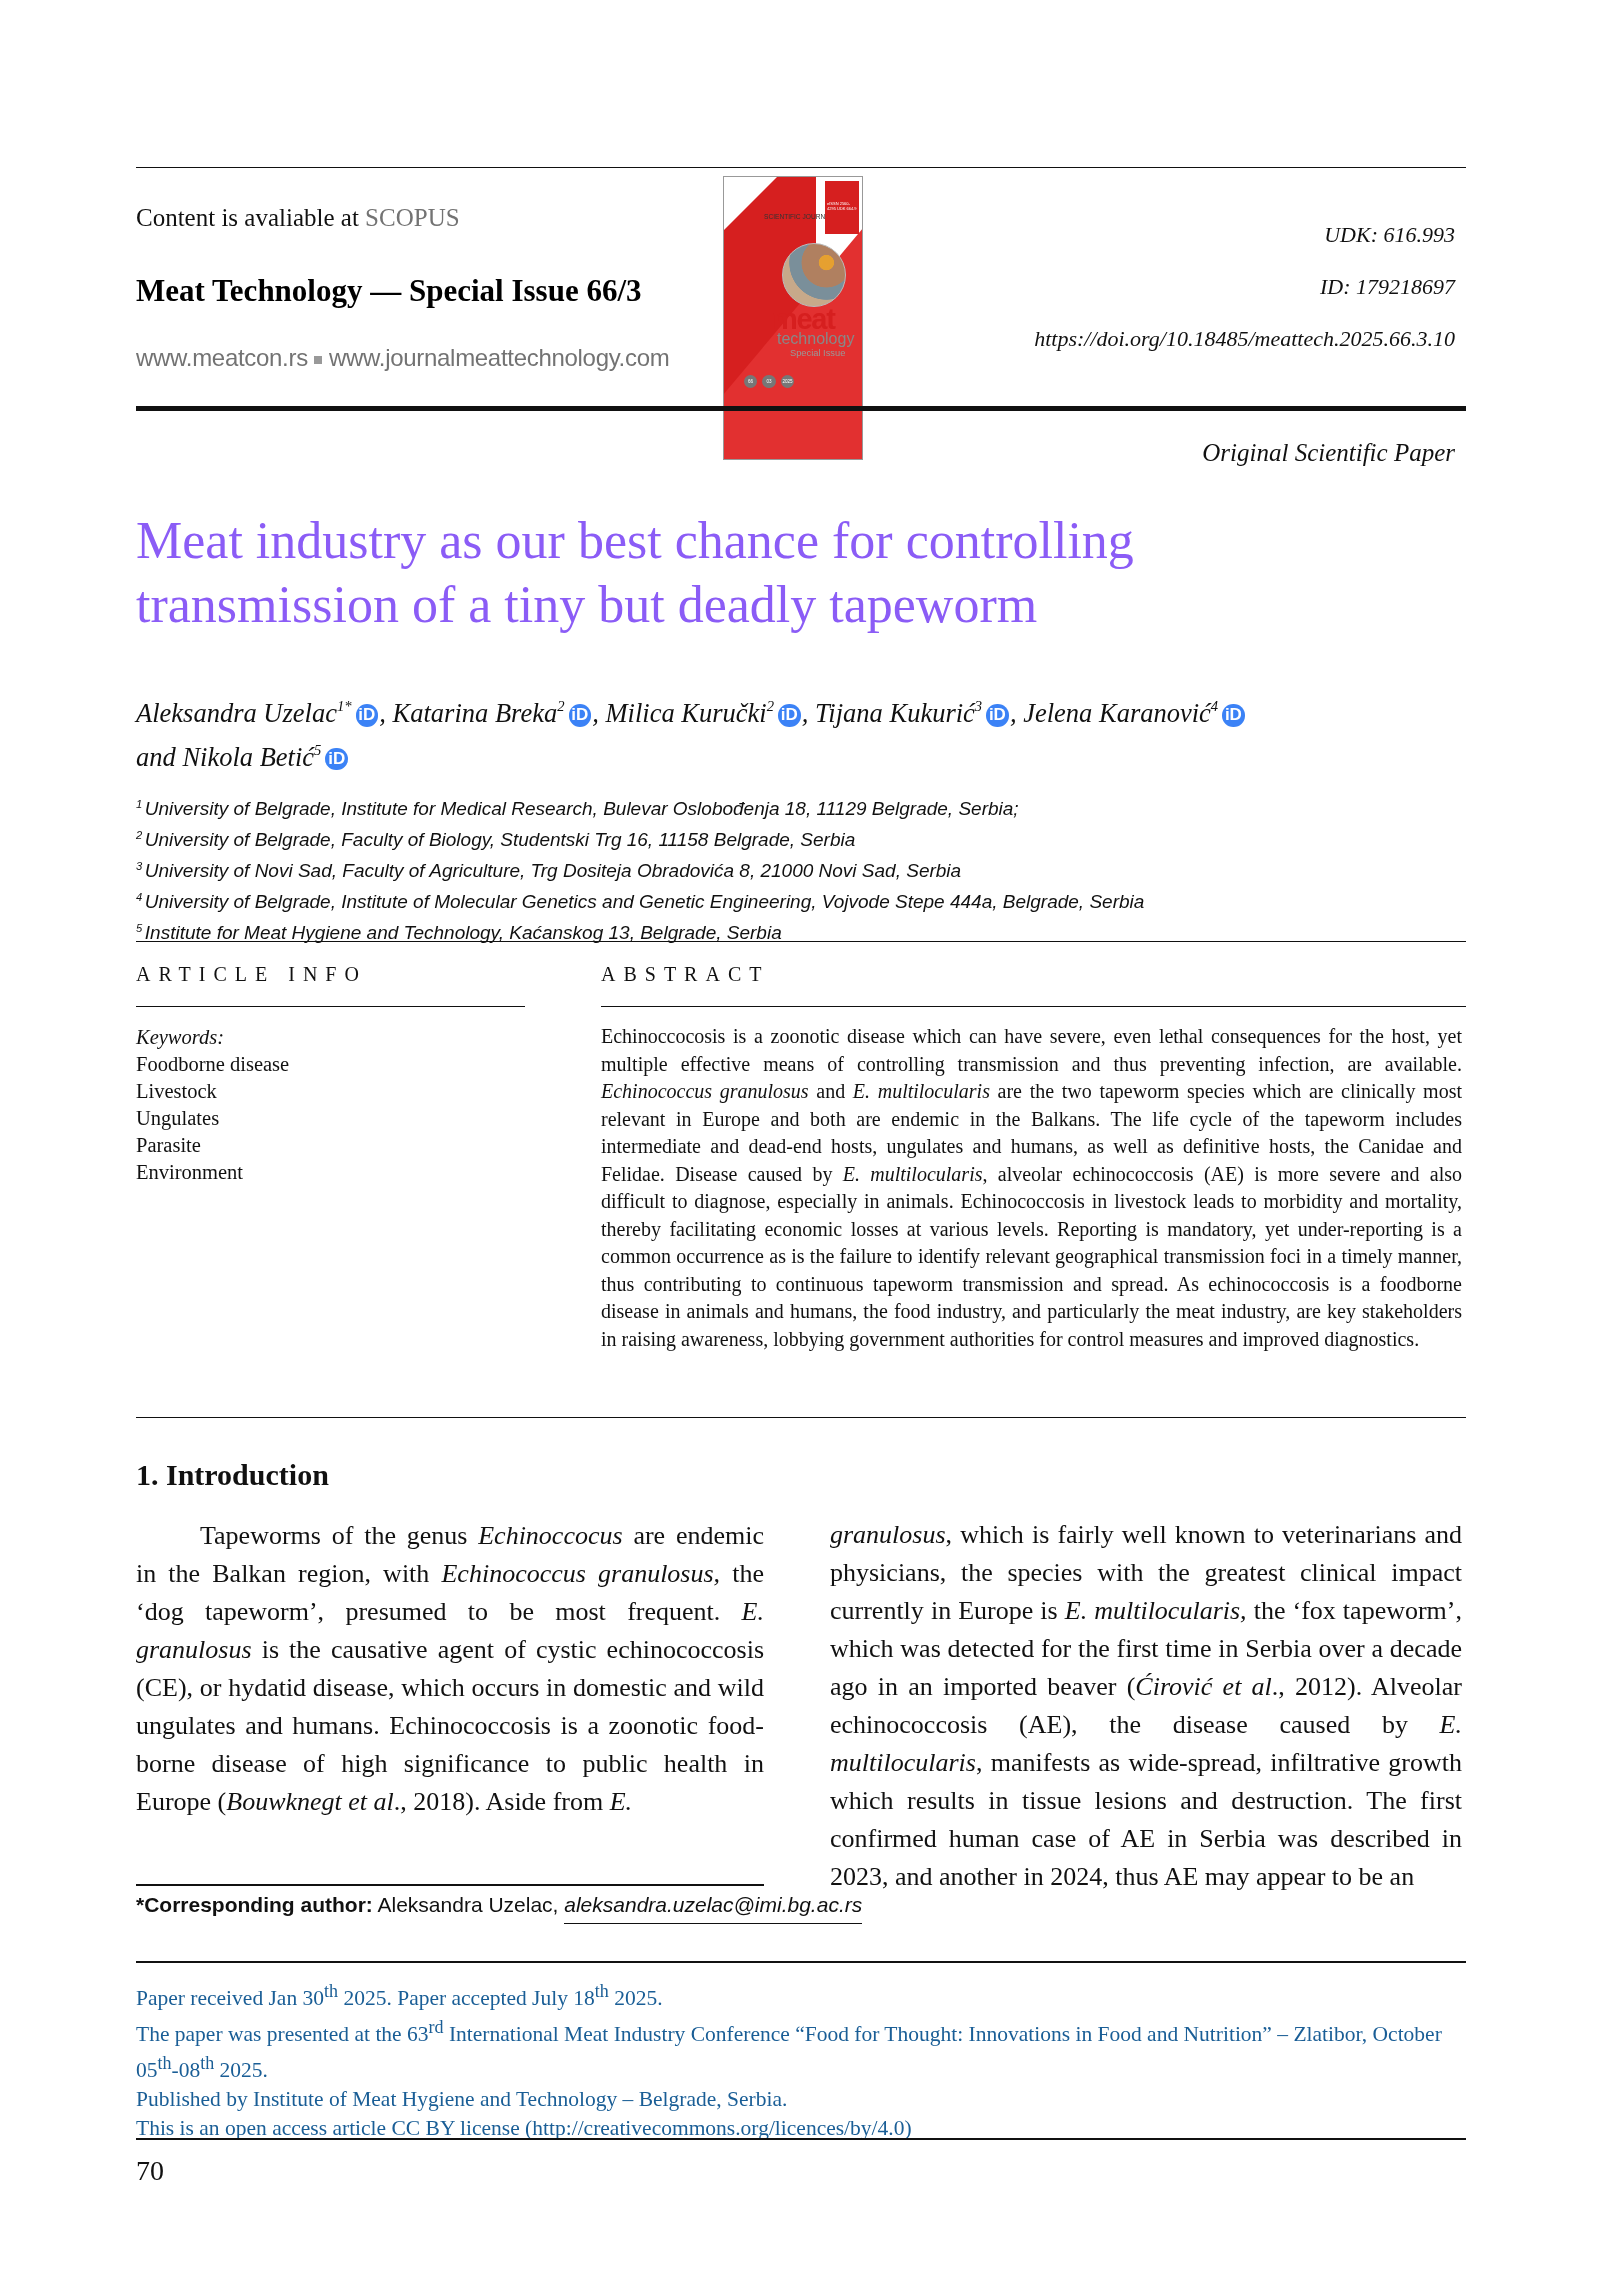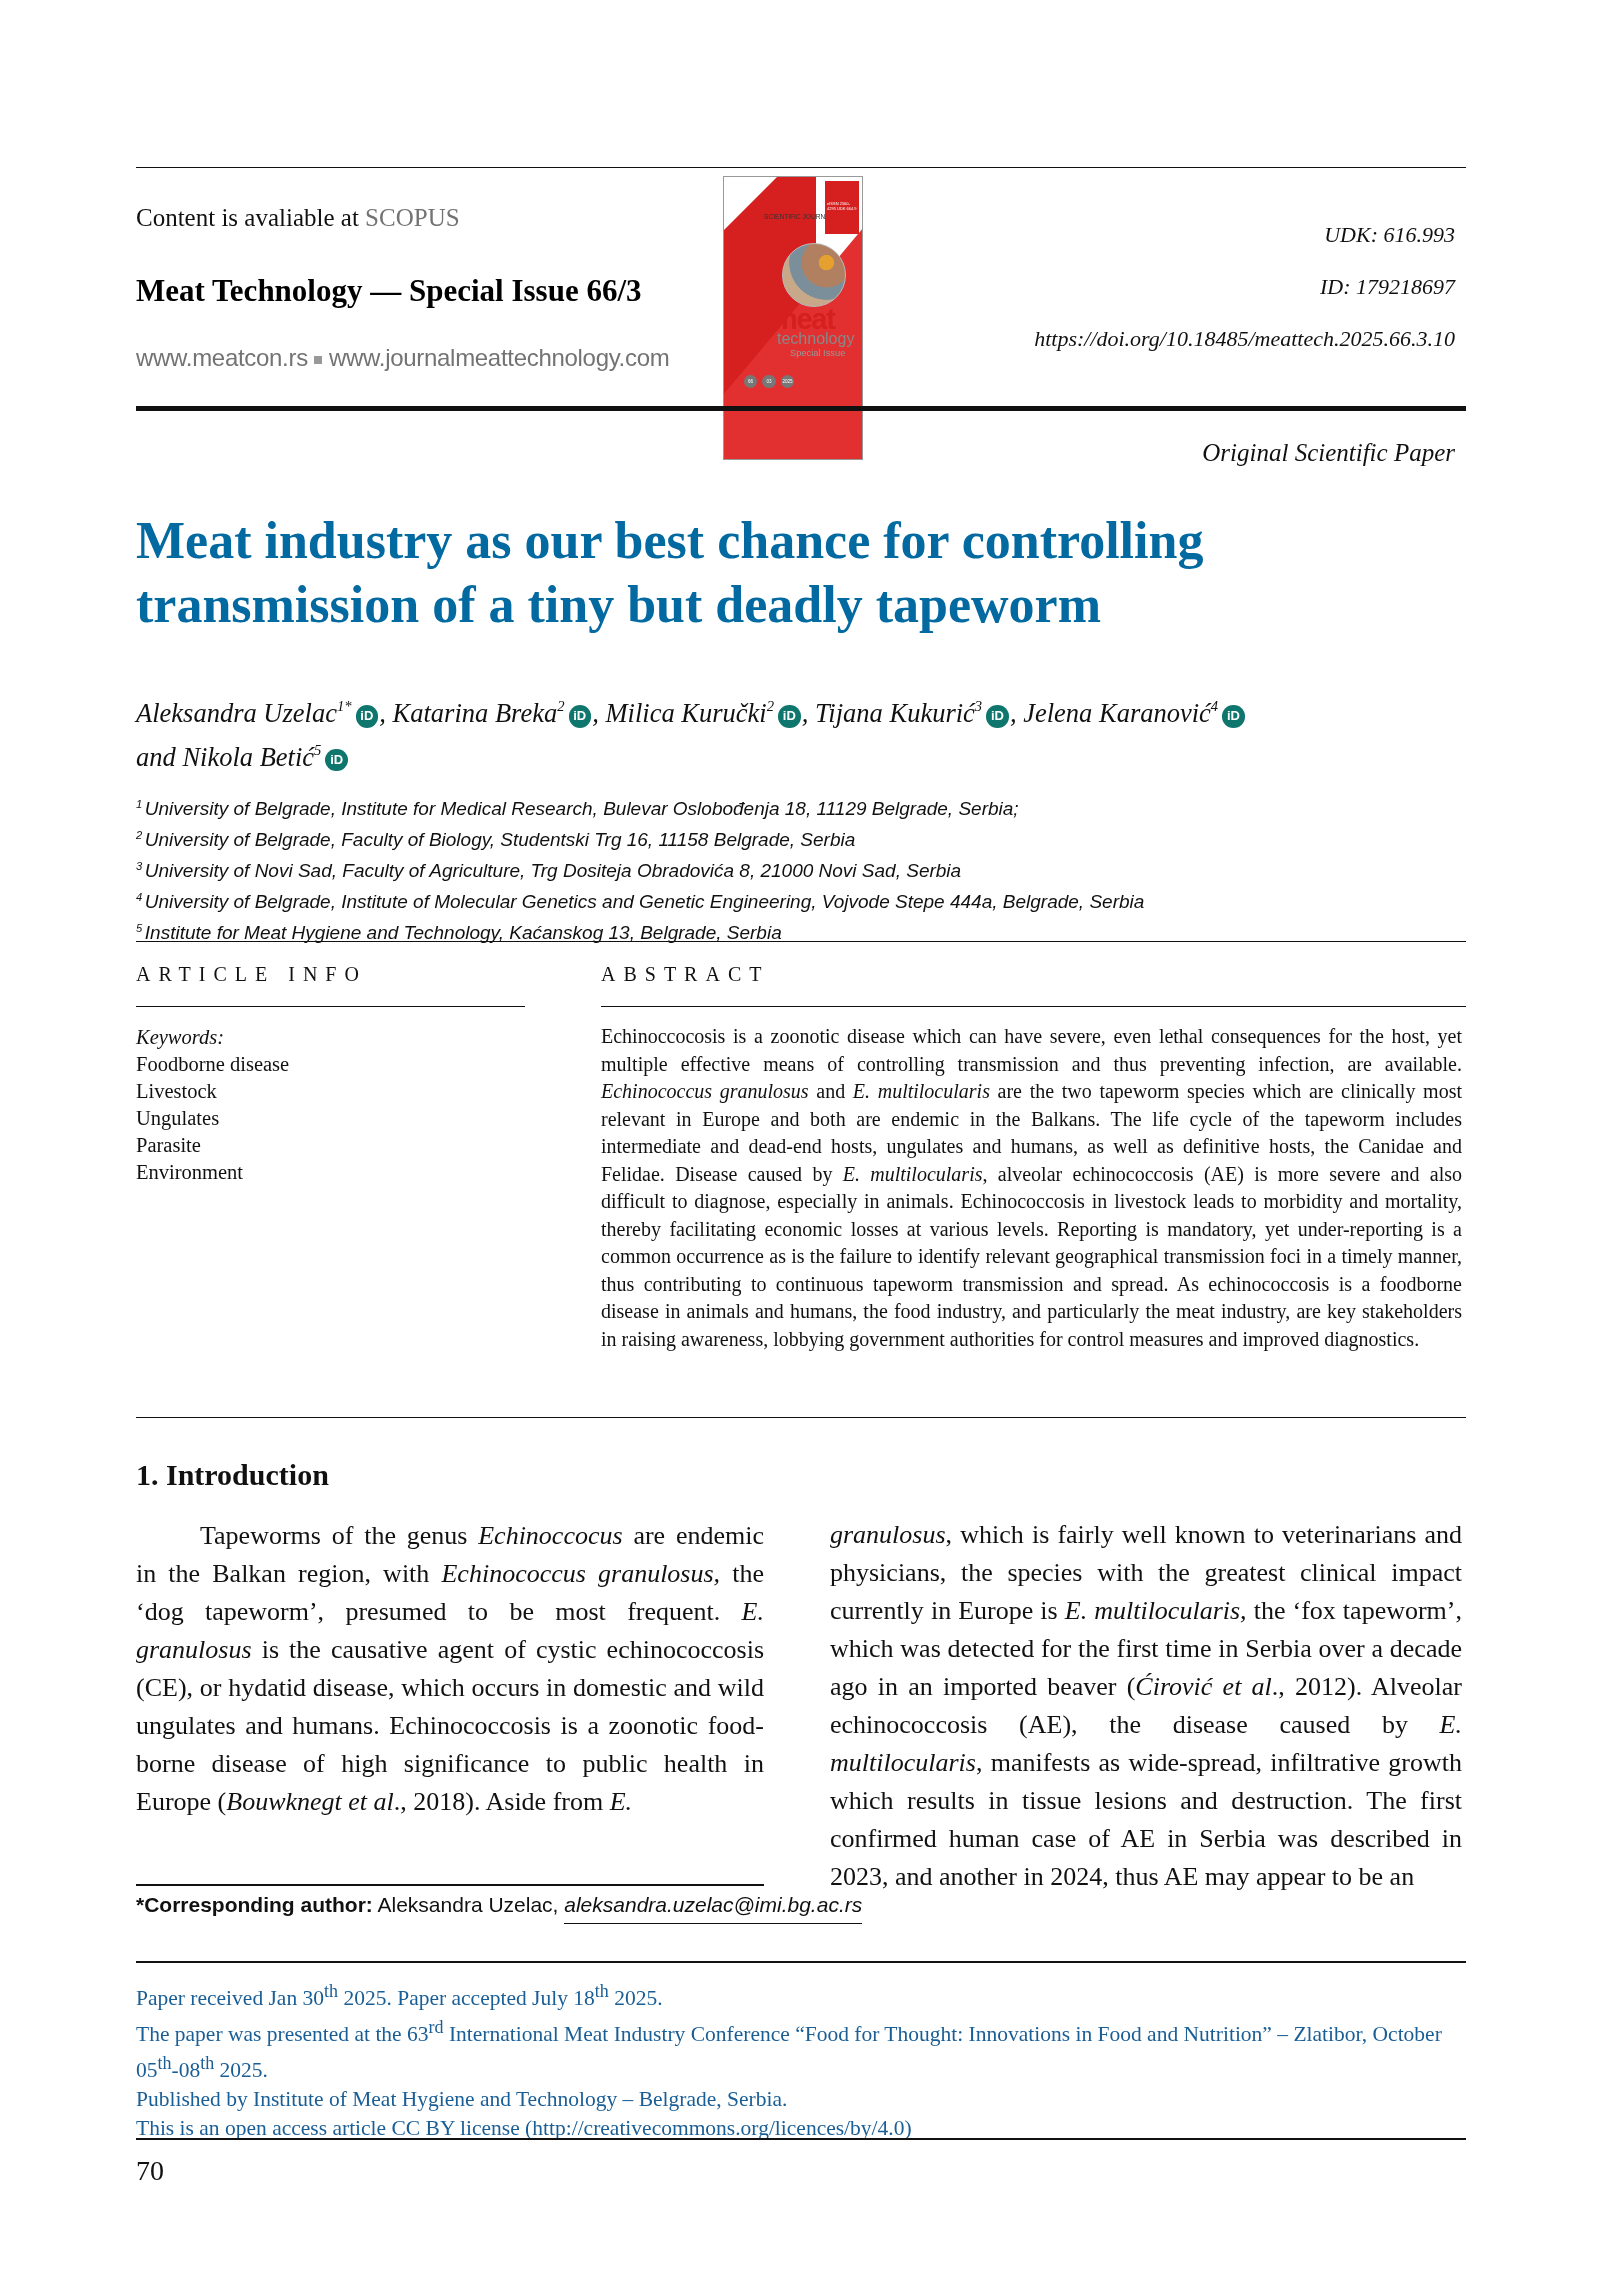--- a/index.html
+++ b/index.html
@@ -28,25 +28,25 @@
   #cover .spec { position:absolute; left:66px; top:171px; font-size:9.3px; color:#999; font-family:"Liberation Sans",sans-serif; }
   #cover .badges { position:absolute; left:20px; top:198px; display:flex; gap:5.3px; }
   #cover .badges span { width:13.2px; height:13.2px; border-radius:50%; background:#777; color:#fff; font-size:4.6px; display:flex; align-items:center; justify-content:center; font-family:"Liberation Sans",sans-serif; }
 
   #udk { right: 146px; top: 222px; font-size: 22px; font-style: italic; text-align: right; }
   #doc-id { right: 146px; top: 274px; font-size: 22px; font-style: italic; text-align: right; }
   #doi { right: 146px; top: 326px; font-size: 22px; font-style: italic; text-align: right; }
 
   #paper-type { right: 146px; top: 439px; font-size: 25px; font-style: italic; }
 
-  #title { left: 136px; top: 509px; width: 1257px; font-size: 52px; font-weight: bold; line-height: 64px; color: #0369a1; }
+  #title { left: 136px; top: 509px; width: 1257px; font-size: 52px; font-weight: normal; line-height: 64px; color: #8b5cf6; }
 
   #authors { left: 136px; top: 688px; width: 1330px; font-size: 26.5px; font-style: italic; line-height: 37px; }
   #authors sup { font-size: 14.6px; vertical-align: 10.6px; }
-  .orcid { display: inline-block; width: 22.5px; height: 22.5px; border-radius: 50%; background: #0f766e; color: #fff; font-family: "Liberation Sans", sans-serif; font-style: normal; font-size: 13px; font-weight: bold; text-align: center; line-height: 22.5px; vertical-align: 1.3px; margin: 0 1.3px 0 4px; }
+  .orcid { display: inline-block; width: 22.5px; height: 22.5px; border-radius: 50%; background: #3b82f6; color: #fff; font-family: "Liberation Sans", sans-serif; font-style: normal; font-size: 17px; font-weight: bold; text-align: center; line-height: 22.5px; vertical-align: 1.3px; margin: 0 1.3px 0 4px; }
 
   #affiliations { left: 136px; top: 791px; width: 1330px; font-family: "Liberation Sans", sans-serif; font-style: italic; font-size: 19px; line-height: 26.5px; }
   #affiliations sup { font-size: 11.2px; vertical-align: 6.6px; margin-right: 2.6px; }
 
   
   .spaced-head { font-size: 20px; letter-spacing: 8px; }
   #article-info-head { left: 136px; top: 963px; }
   #abstract-head { left: 601px; top: 963px; }
   #keywords { left: 136px; top: 1024px; font-size: 20.5px; line-height: 27px; }
   #abstract-body { left: 601px; top: 1023px; width: 861px; font-size: 20px; line-height: 27.5px; text-align: justify; hyphens: manual; }

